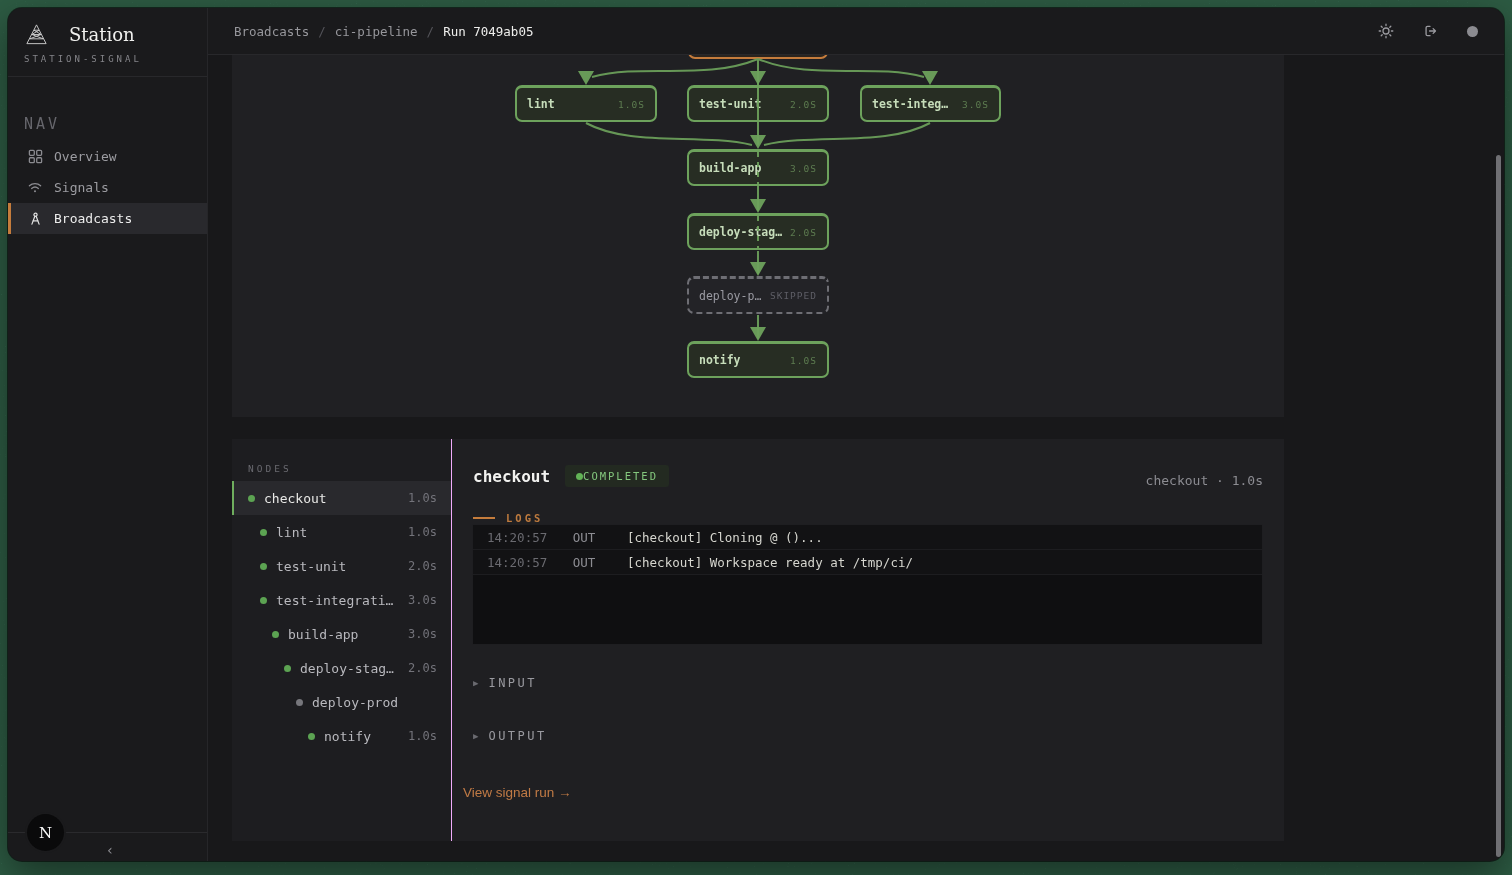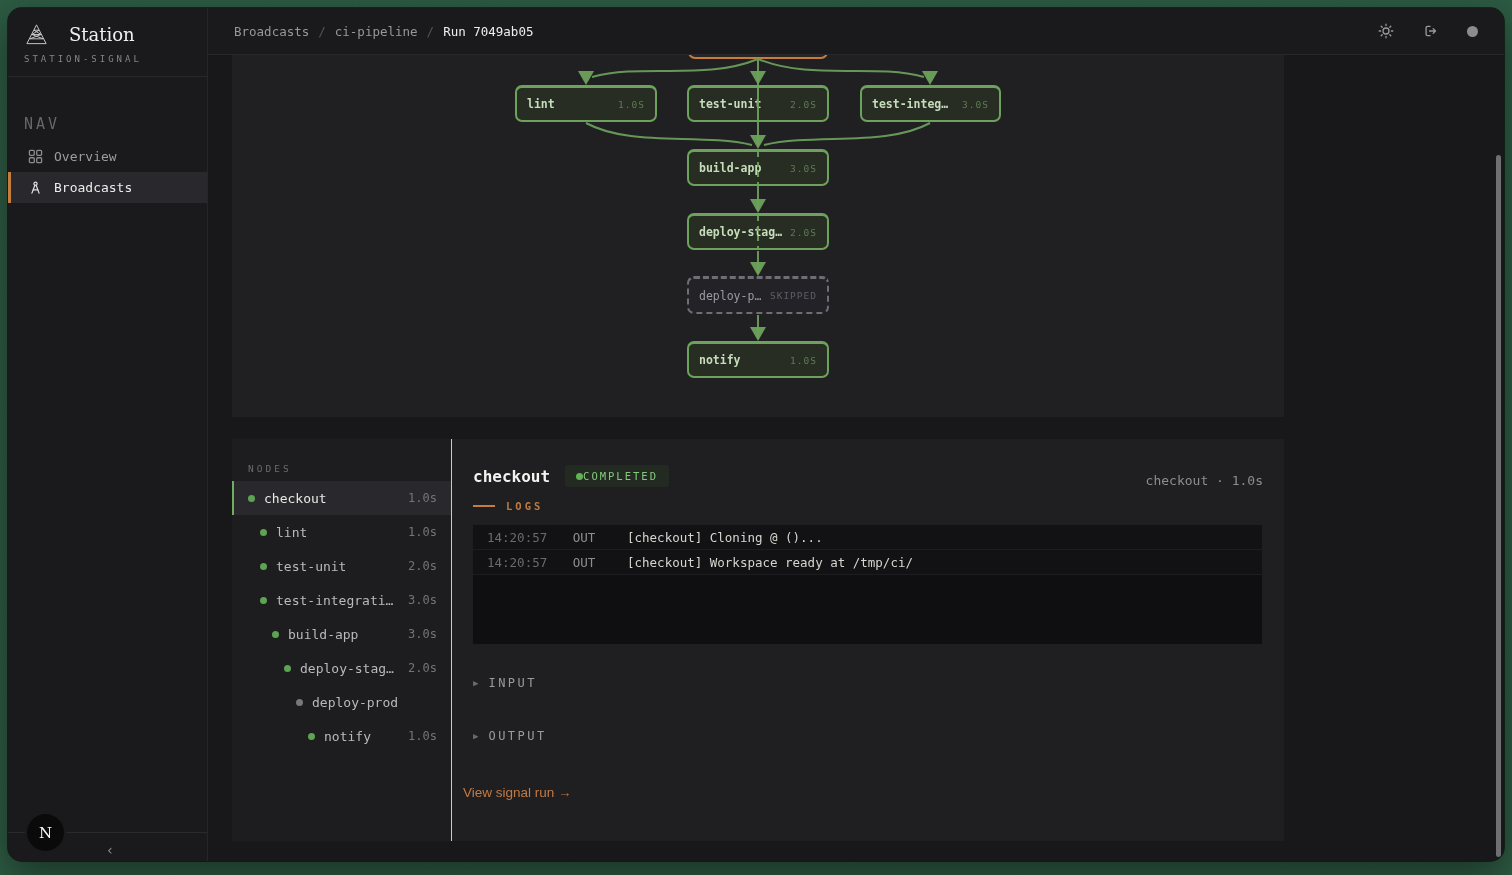--- a/index.html
+++ b/index.html
@@ -114,21 +114,21 @@
   .detail { position:absolute; left:220px; top:0; right:0; bottom:0; }
   .detail-head { position:absolute; left:21px; top:26px; display:flex; align-items:center; gap:15px; }
   .detail-title { font-size:16px; color:#f2f2f0; font-weight:bold; }
   .badge {
     display:inline-flex; align-items:center; background:#232a21;
     padding:5px 11px; border-radius:3px;
   }
   .badge-dot { width:7px; height:7px; border-radius:50%; background:#62b356; }
   .badge-text { font-size:10.5px; letter-spacing:2px; color:#84c87e; }
   .detail-meta { position:absolute; right:21px; top:34px; font-size:13px; color:#8c8c92; }
-  .logs-head { position:absolute; left:21px; top:61px; display:flex; align-items:center; gap:11px; }
+  .logs-head { position:absolute; left:21px; top:73px; display:flex; align-items:center; gap:11px; }
   .logs-dash { width:22px; border-top:2px solid #c57c3c; }
   .logs-label { font-size:10.5px; letter-spacing:3px; color:#bd7a3e; font-weight:bold; }
   .log-box {
     position:absolute; left:20px; top:85px; width:791px; height:121px;
     background:#0f0f11; border:1px solid #1e1e21; overflow:hidden;
   }
   .log-row {
     height:25px; display:flex; align-items:center; font-size:12.5px;
     border-bottom:1px solid #1d1d20; background:#121214;
   }
@@ -179,20 +179,30 @@
         <svg width="15" height="15" viewBox="0 0 16 16" fill="none" stroke="currentColor" stroke-width="1.4">
           <rect x="1.5" y="1.5" width="5.2" height="5.2" rx="1"></rect>
             <rect x="9.3" y="1.5" width="5.2" height="5.2" rx="1"></rect>
           <rect x="1.5" y="9.3" width="5.2" height="5.2" rx="1"></rect>
             <rect x="9.3" y="9.3" width="5.2" height="5.2" rx="1"></rect>
         </svg>
       </span>
       <span>Overview</span>
     </div>
 
+    <div class="nav-item">
+      <span class="nicon">
+        <svg width="16" height="15" viewBox="0 0 16 16" fill="none" stroke="currentColor" stroke-width="1.4" stroke-linecap="round">
+          <path d="M2 6.2 a9 9 0 0 1 12 0"></path>
+            <path d="M4.4 9 a5.6 5.6 0 0 1 7.2 0"></path>
+            <circle cx="8" cy="12" r="1.1" fill="currentColor" stroke="none"></circle>
+        </svg>
+      </span>
+      <span>Signals</span>
+    </div>
 
     <div class="nav-item active">
       <span class="nicon">
         <svg width="15" height="15" viewBox="0 0 16 16" fill="none" stroke="currentColor" stroke-width="1.3" stroke-linecap="round">
           <circle cx="8" cy="4" r="1.7"></circle>
           <path d="M7.3 5.6 L4.2 14 M8.7 5.6 L11.8 14"></path>
           <path d="M5.6 10.6 H10.4"></path>
         </svg>
       </span>
       <span>Broadcasts</span>

